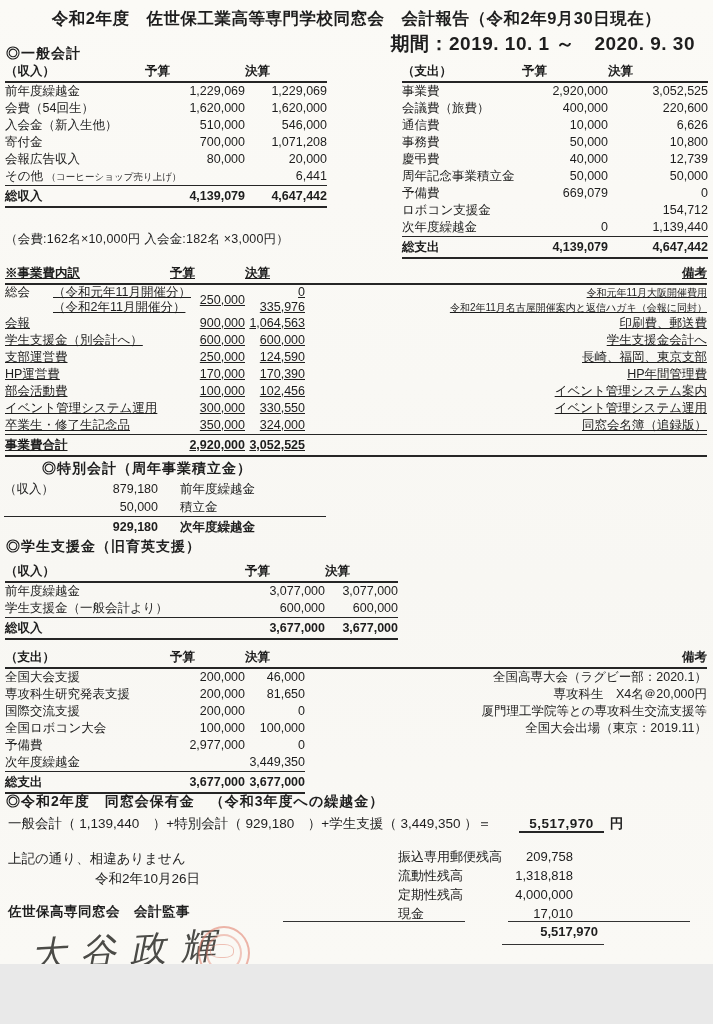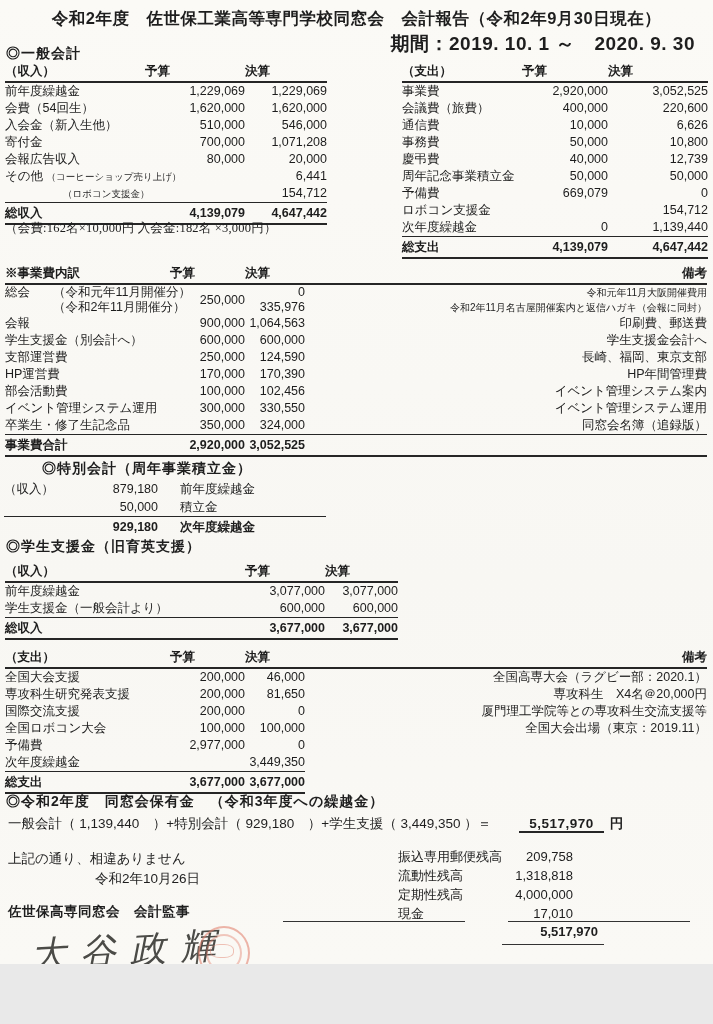--- a/index.html
+++ b/index.html
@@ -36,21 +36,21 @@
   .small-sub{font-size:9.5px;color:#2a2a2a;}
   .small-note{font-size:10px;line-height:14px;}
   .note-cell{padding-left:12px;text-align:right;}
   .tbl-note{position:absolute;font-size:12.5px;letter-spacing:.2px;}
 
   
   .inc-tbl{position:absolute;left:5px;top:62px;width:322px;}
   .exp-tbl{position:absolute;left:402px;top:62px;width:306px;}
 
   
-  .bd-tbl{position:absolute;left:5px;top:264px;width:702px;}
+  .bd-tbl{position:absolute;left:5px;top:264px;width:702px;text-decoration:underline;}
   .bd-tbl .sub-row td{line-height:15px;}
   .soukai-label{display:inline-block;width:48px;}
   .soukai-sub2{padding-left:48px;}
   .mid{vertical-align:middle;}
 
   
   .sp-tbl{position:absolute;left:4px;top:480px;width:322px;}
   .sp-tbl td{line-height:18px;}
   .sp-item{padding-left:22px;}
   .sp-total td{border-top:1.5px solid #262626;font-weight:bold;line-height:20px;}
@@ -155,32 +155,28 @@
       <td class="num">80,000</td>
       <td class="num">20,000</td>
     </tr>
     <tr>
       <td colspan="2">
         <span>その他</span>
         <span class="small-sub">（コーヒーショップ売り上げ）</span>
       </td>
       <td class="num">6,441</td>
     </tr>
-    <tr>
-      <td colspan="2" style="padding-left:58px;" class="small-sub">（ロボコン支援金）</td>
-      <td class="num">154,712</td>
-    </tr>
     <tr class="total">
       <td>総収入</td>
       <td class="num">4,139,079</td>
       <td class="num">4,647,442</td>
     </tr>
   </tbody>
     </table>
-  <div class="tbl-note" style="left:5px;top:220px;font-family:Liberation Serif, serif;">（会費:162名×10,000円 入会金:182名 ×3,000円）</div>
+  <div class="tbl-note" style="left:5px;top:231px;">（会費:162名×10,000円 入会金:182名 ×3,000円）</div>
 
   <table class="exp-tbl">
     <colgroup>
         <col style="width:120px">
         <col style="width:86px">
         <col style="width:100px">
       </colgroup>
     <tbody>
         <tr class="hdr">
       <td>（支出）</td>

